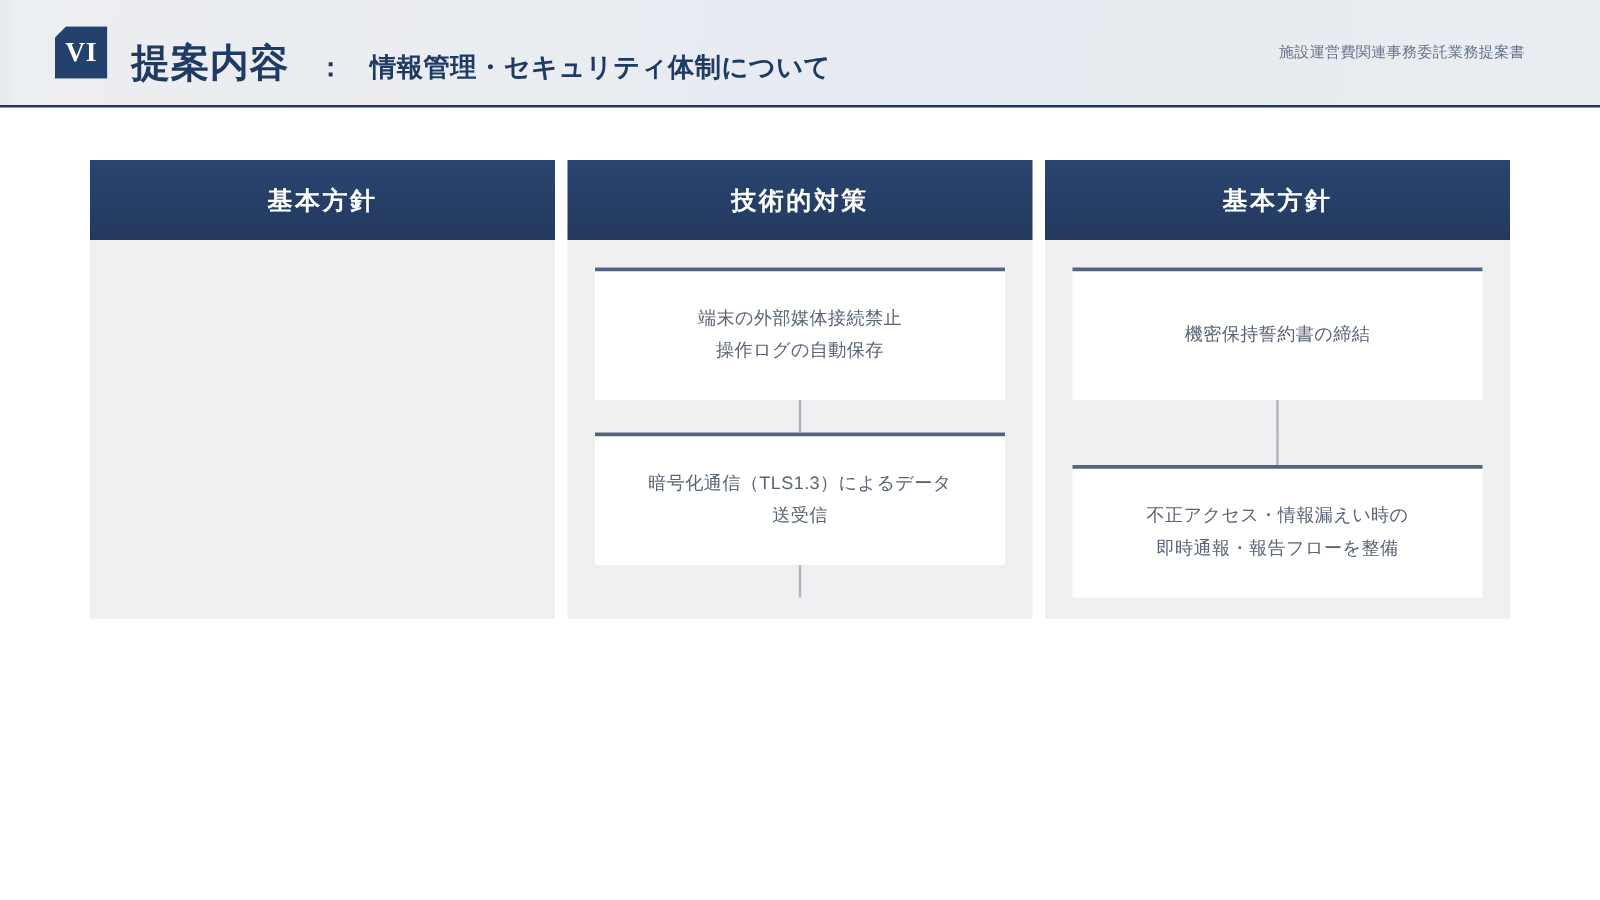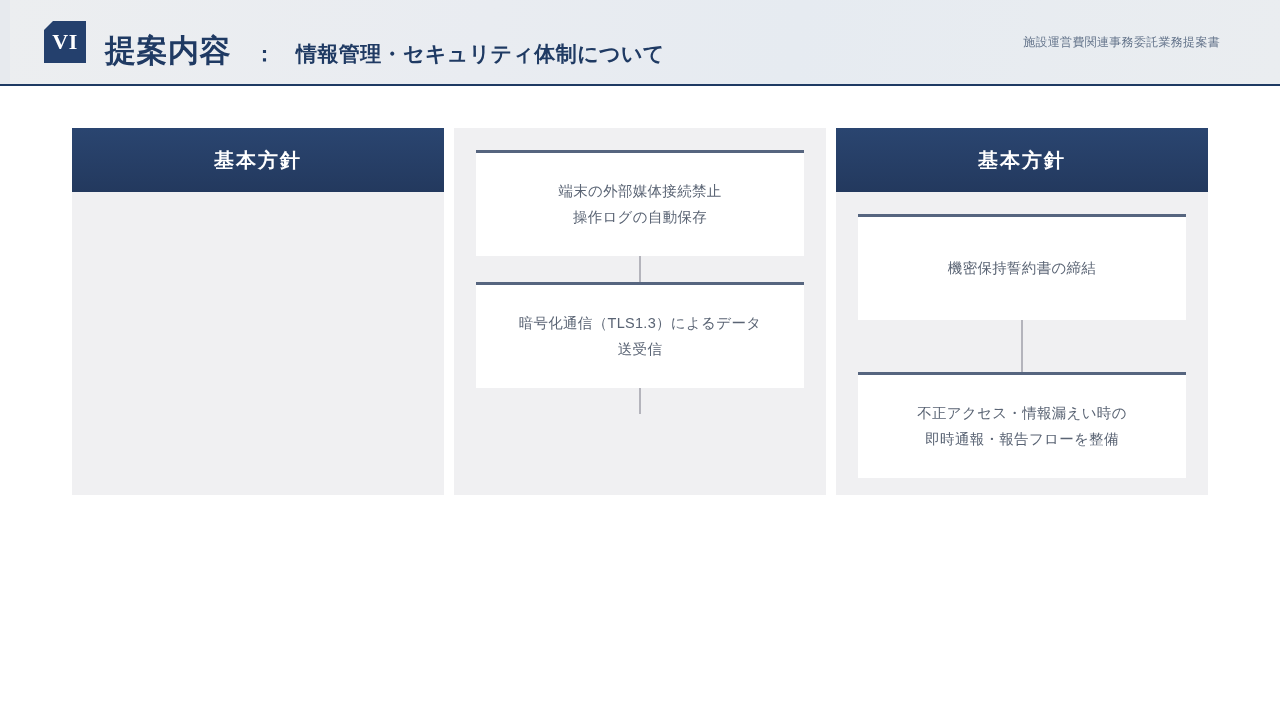--- a/index.html
+++ b/index.html
@@ -178,20 +178,21 @@
 </div>
 
 <div class="board">
   <div class="columns">
 
     <div class="column">
       <div class="col-header">基本方針</div>
     </div>
 
     <div class="column">
+      <div class="col-header">技術的対策</div>
       <div class="col-body">
         <div class="card">
           <div class="card-text">端末の外部媒体接続禁止
 操作ログの自動保存</div>
         </div>
         <div class="connector">
             <div class="connector-line"></div>
           </div>
         <div class="card">
           <div class="card-text">暗号化通信（TLS1.3）によるデータ

